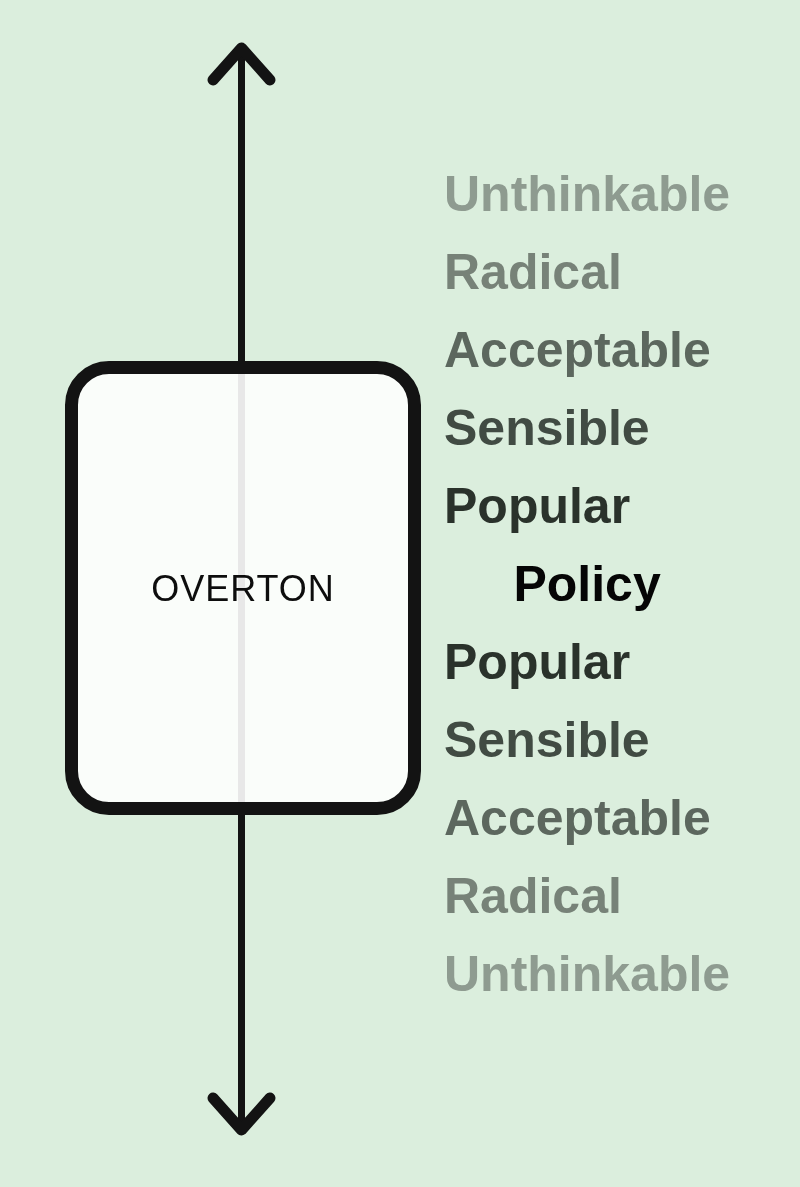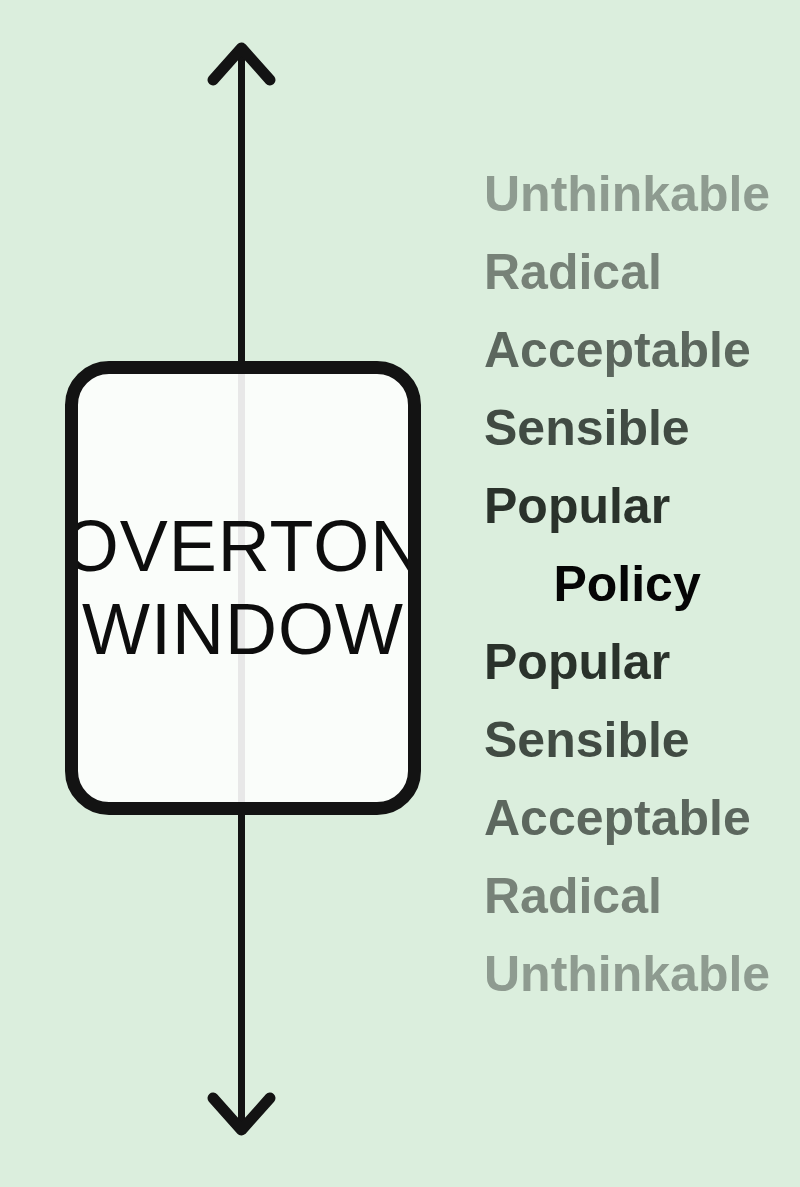--- a/index.html
+++ b/index.html
@@ -42,31 +42,31 @@
     left: 160px;
     top: 0;
     width: 7px;
     height: 100%;
     background: #e8e8e8;
     z-index: 0;
   }
   .box-title {
     position: relative;
     z-index: 1;
-    font-size: 72px;
+    font-size: 36px;
     font-weight: 400;
     color: #0d0d0d;
     line-height: 83px;
     letter-spacing: 1px;
     text-align: center;
     white-space: nowrap;
   }
   .spectrum {
     position: absolute;
-    left: 484px;
+    left: 444px;
     top: 155px;
     z-index: 2;
     display: flex;
     flex-direction: column;
   }
   .spectrum-label {
     height: 78px;
     line-height: 78px;
     font-size: 50px;
     font-weight: 700;
@@ -80,21 +80,20 @@
 
   <svg class="arrow-svg" width="800" height="1187" viewBox="0 0 800 1187">
     <line x1="241.5" y1="50" x2="241.5" y2="1128" stroke="#131313" stroke-width="7"></line>
     <polyline points="213,80 241.5,48 270,80" fill="none" stroke="#131313" stroke-width="11" stroke-linecap="round" stroke-linejoin="round"></polyline>
     <polyline points="213,1098 241.5,1130 270,1098" fill="none" stroke="#131313" stroke-width="11" stroke-linecap="round" stroke-linejoin="round"></polyline>
   </svg>
 
   <div class="overton-box">
     <div class="through-line"></div>
     <div class="box-title">OVERTON</div>
-    <div class="box-title">WINDOW</div>
   </div>
 
   <div class="spectrum">
     <div class="spectrum-label" style="color: rgb(142, 155, 144);">Unthinkable</div>
     <div class="spectrum-label" style="color: rgb(119, 130, 120);">Radical</div>
     <div class="spectrum-label" style="color: rgb(92, 103, 94);">Acceptable</div>
     <div class="spectrum-label" style="color: rgb(65, 75, 67);">Sensible</div>
     <div class="spectrum-label" style="color: rgb(42, 50, 43);">Popular</div>
     <div class="spectrum-label" style="color: rgb(5, 5, 5); text-align: center;">Policy</div>
     <div class="spectrum-label" style="color: rgb(42, 50, 43);">Popular</div>

